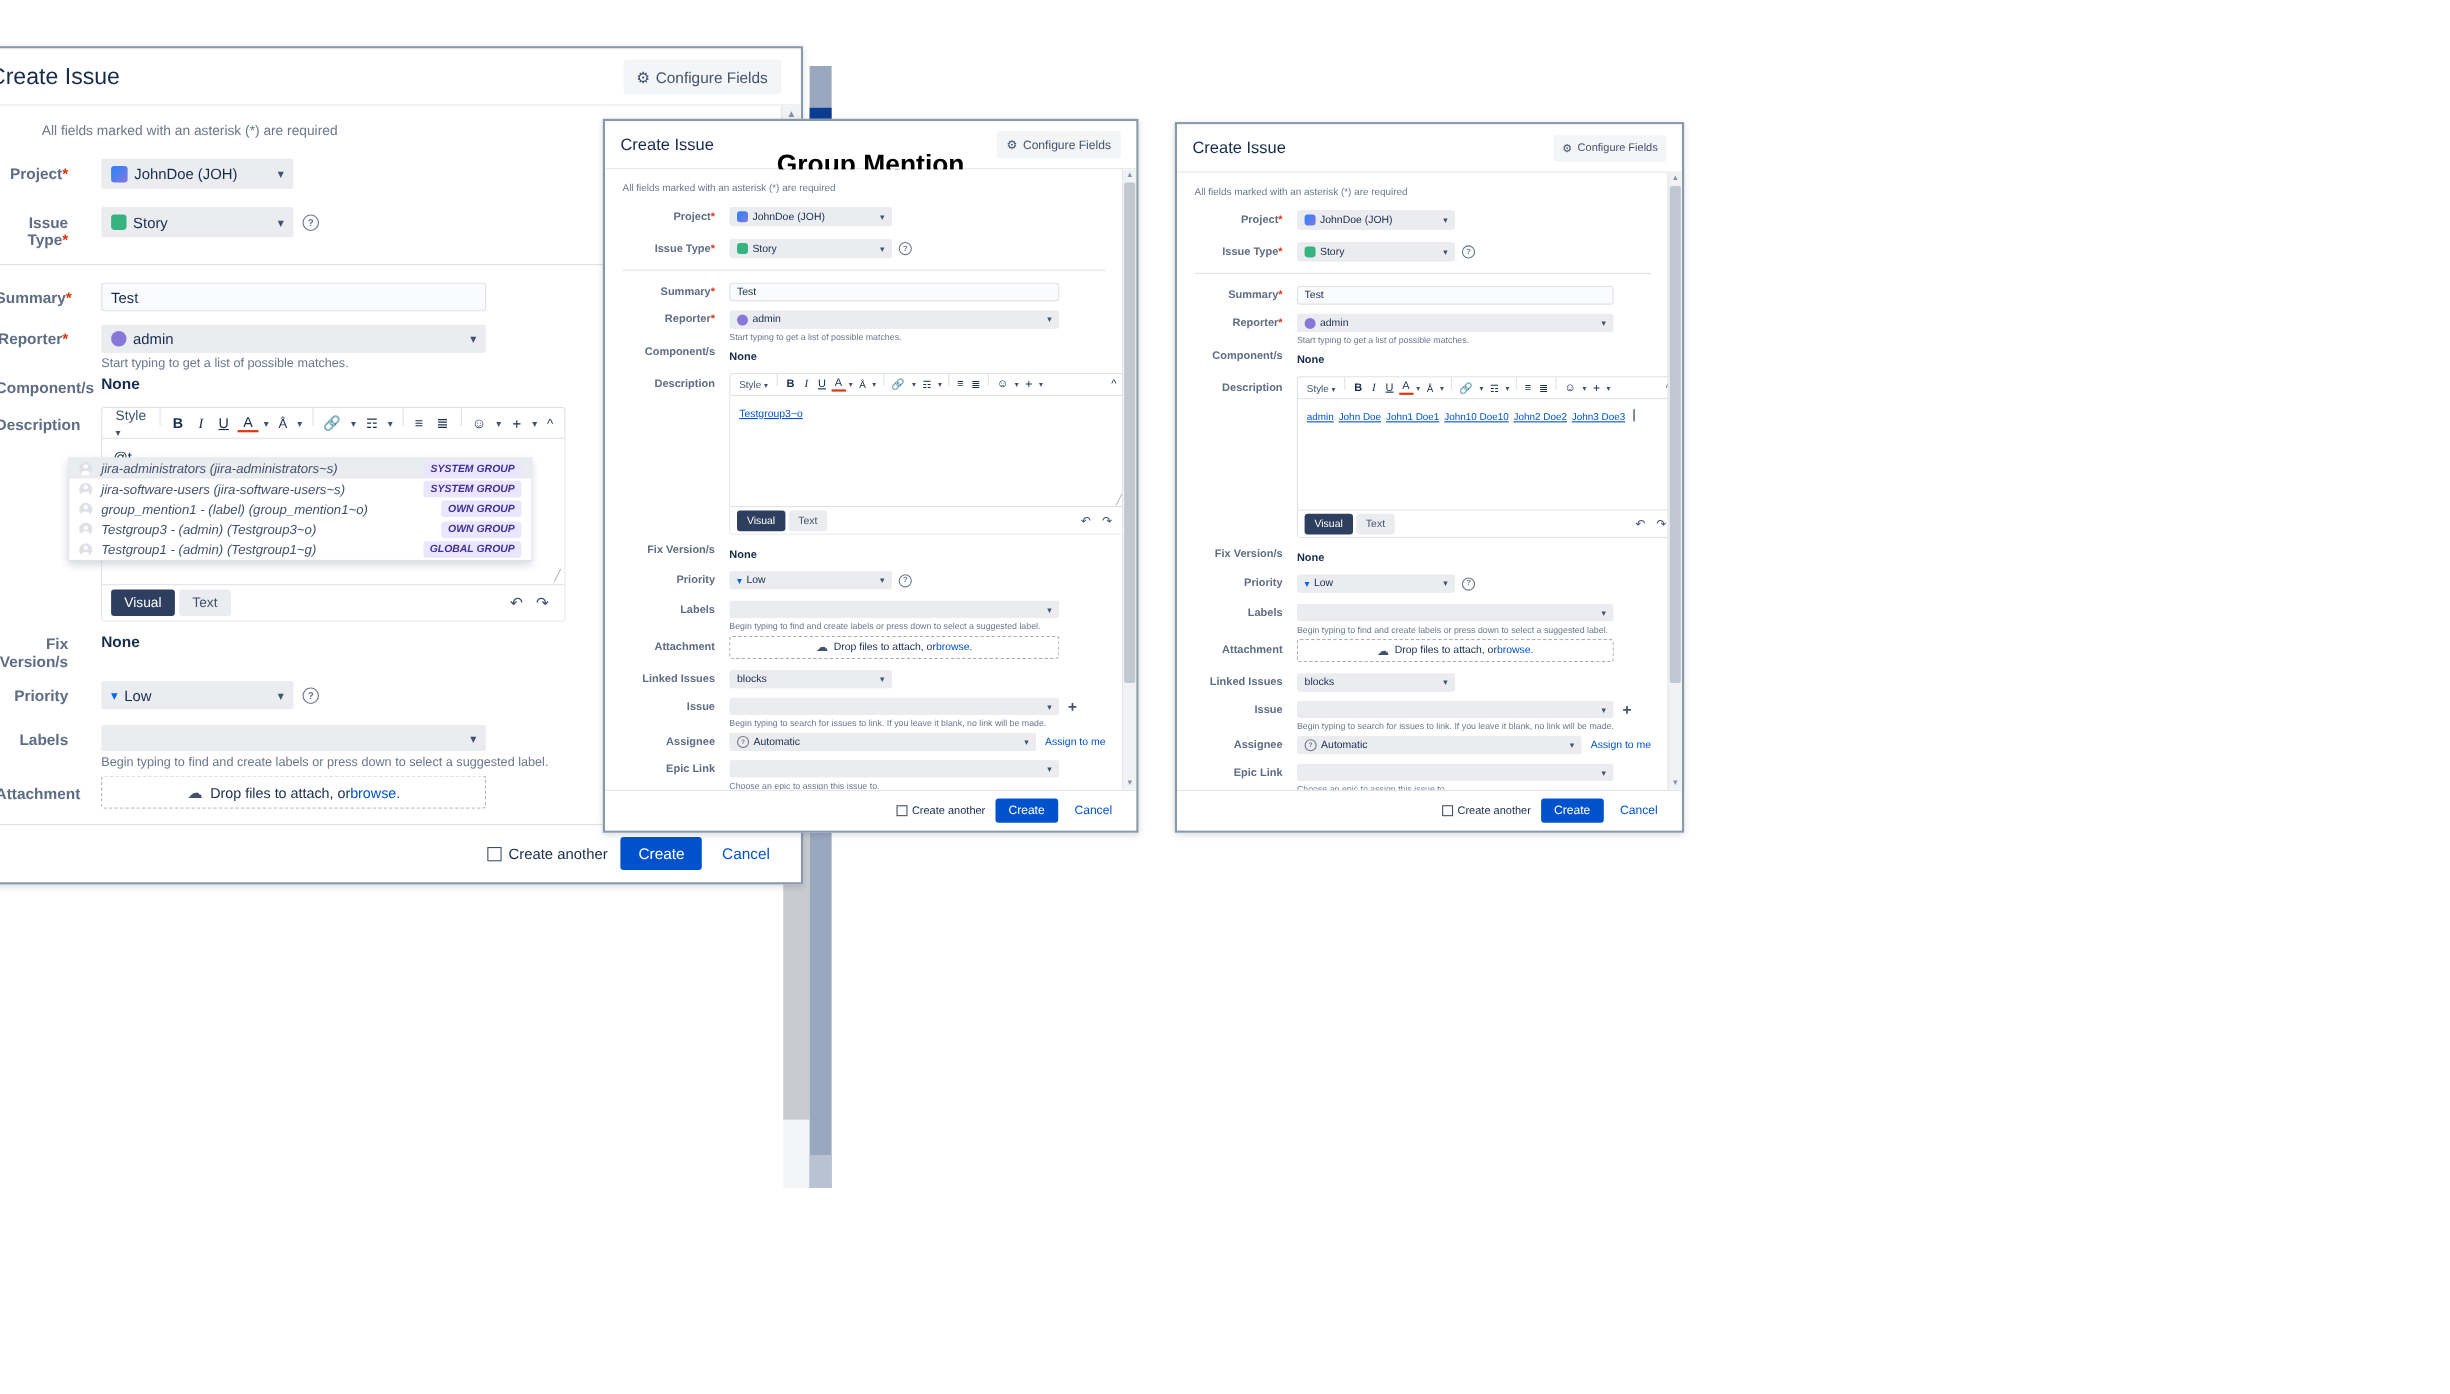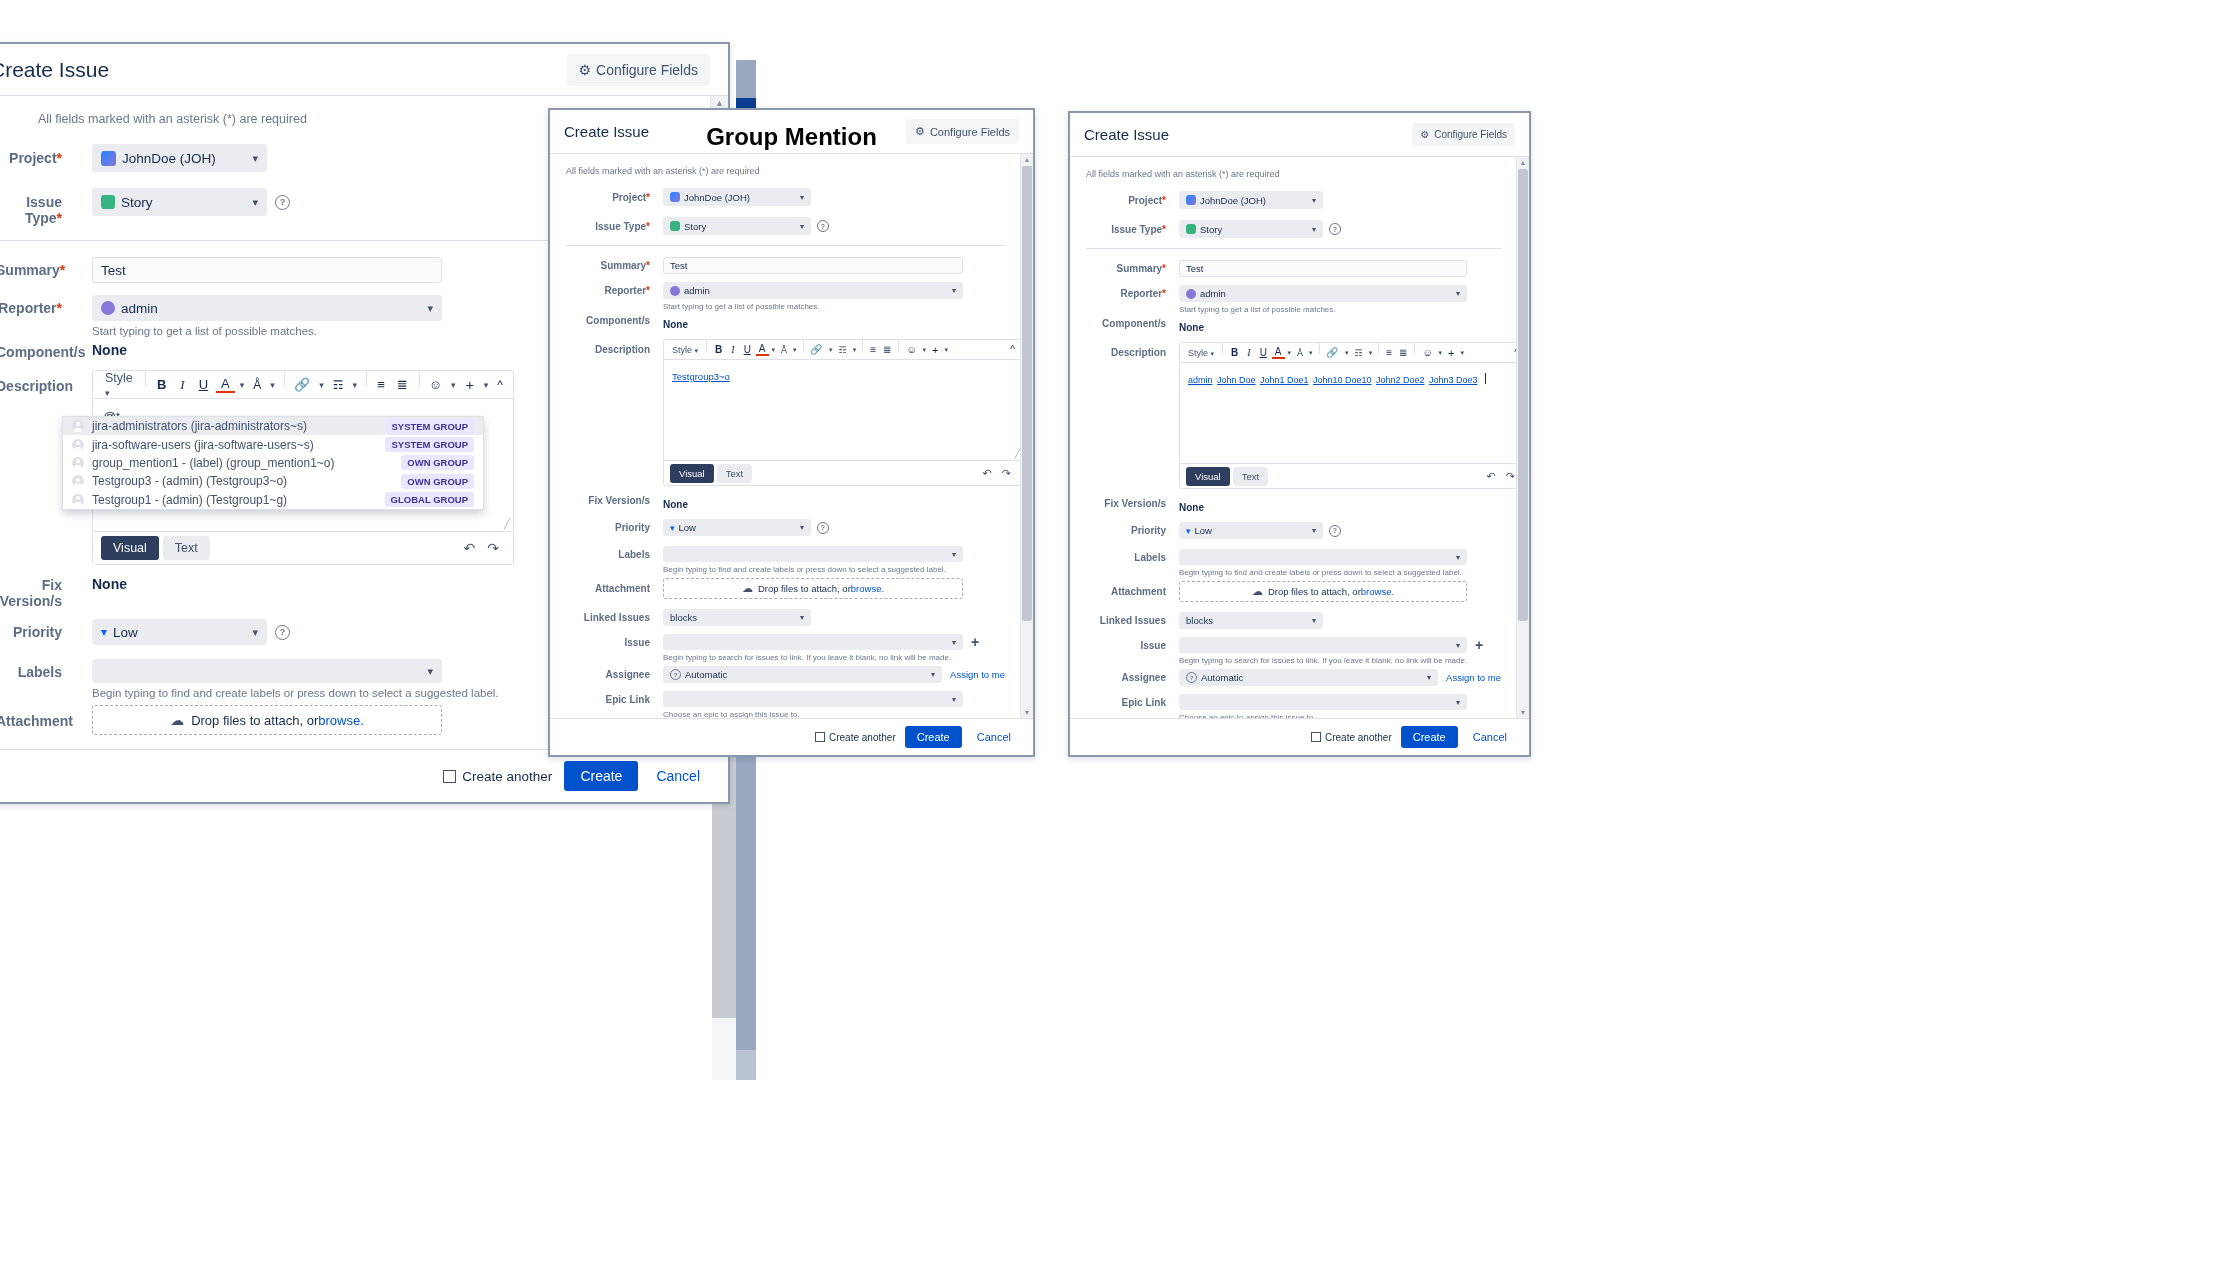--- a/index.html
+++ b/index.html
@@ -286,21 +286,21 @@
             <div class="efoot" style="height:32px;padding:0 8px;">
               <span class="tab-v" style="font-size:12.5px;padding:5px 12px;">Visual</span>
               <span class="tab-t" style="font-size:12.5px;padding:5px 12px;margin-left:4px;">Text</span>
               <span class="undo">
                 <span style="font-size:14px;color:#42526e;padding:0 6px;">↶</span>
                 <span style="font-size:14px;color:#42526e;padding:0 6px;">↷</span>
               </span>
             </div>
           </div>
 
-          <div class="typeahead" style="left:0;top:46px;width:422px;">
+          <div class="typeahead" style="left:0;top:46px;width:422px;font-style:italic;">
             <div class="ta-item sel-row" style="height:18.4px;padding:0 9px;">
               <span class="ta-av" style="width:12px;height:12px;margin-right:8px;"></span>
               <span class="ta-name" style="font-size:12px;">jira-administrators (jira-administrators~s)</span>
               <span class="ta-badge" style="font-size:9.5px;padding:2px 6px;">SYSTEM GROUP</span>
             </div>
             <div class="ta-item" style="height:18.4px;padding:0 9px;">
               <span class="ta-av" style="width:12px;height:12px;margin-right:8px;"></span>
               <span class="ta-name" style="font-size:12px;">jira-software-users (jira-software-users~s)</span>
               <span class="ta-badge" style="font-size:9.5px;padding:2px 6px;">SYSTEM GROUP</span>
             </div>
@@ -378,21 +378,21 @@
     <span style="font-size:13.5px;color:#172b4d;margin-left:-6px;">Create another</span>
     <button class="btn-primary" style="font-size:14px;padding:7px 16px;">Create</button>
     <button class="btn-link" style="font-size:14px;">Cancel</button>
   </div>
 </div>
 
 <div class="dialog" style="left:548px;top:108px;width:487px;height:649px;">
 
   <div class="dlg-head" style="height:44px;padding:0 14px;">
     <span class="dlg-title" style="font-size:15px;">Create Issue</span>
-    <span class="overlay-title" style="font-size:24px;top:13px;">Group Mention</span>
+    <span class="overlay-title" style="font-size:24px;top:26px;">Group Mention</span>
     <button class="cfg-btn" style="font-size:11px;padding:6px 9px;position:relative;z-index:5;">
       <span class="gear" style="font-size:11px;">⚙</span>
       <span>Configure Fields</span>
     </button>
   </div>
 
   <div class="dlg-body">
     <div style="position:absolute;left:0;right:12px;top:0;bottom:0;padding:12px 16px 8px 16px;box-sizing:border-box;">
 
       <div class="req-note" style="font-size:9px;margin:0 0 12px 0;">All fields marked with an asterisk (*) are required</div>

